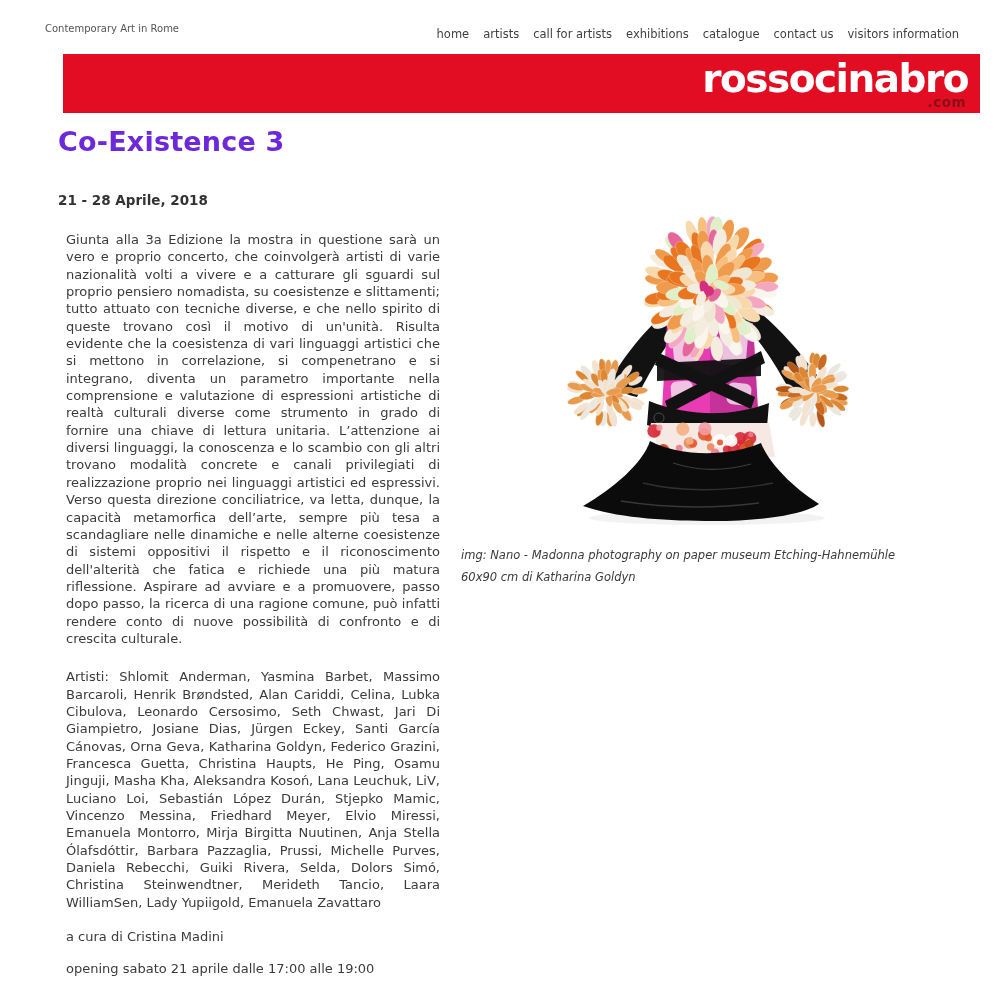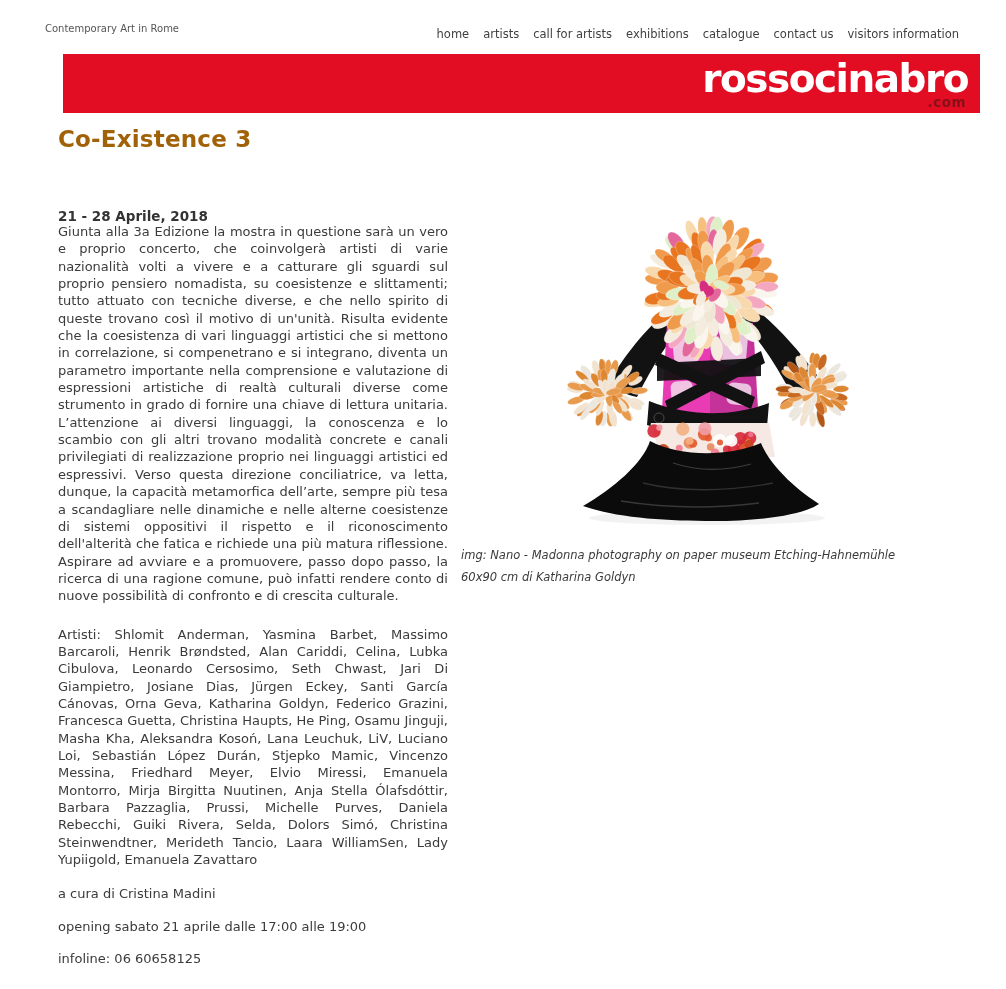--- a/index.html
+++ b/index.html
@@ -9,27 +9,27 @@
   .tagline{position:absolute;left:45px;top:23px;font-size:10px;color:#555;}
 
   .nav{position:absolute;right:47px;top:27px;display:flex;gap:14px;font-size:11.5px;color:#3f3f3f;}
   .nav span{cursor:pointer;white-space:nowrap;}
 
   .banner{position:absolute;left:45px;top:54px;width:917px;height:59px;margin-left:18px;}
   .logo-text{position:absolute;right:12px;top:6px;font-size:39px;font-weight:bold;color:#ffffff;
              letter-spacing:-1.5px;line-height:38px;font-family:"DejaVu Sans","Liberation Sans",sans-serif;}
   .logo-tld{position:absolute;right:14px;bottom:3px;font-size:13.5px;font-weight:bold;letter-spacing:.5px;}
 
-  .title{position:absolute;left:58px;top:126px;margin:0;font-size:23px;font-weight:bold;
-         color:#a16207;letter-spacing:.2px;}
-
-  .date{position:absolute;left:58px;top:208px;font-size:13.5px;font-weight:bold;color:#333;}
+  .title{position:absolute;left:58px;top:126px;margin:0;font-size:27px;font-weight:bold;
+         color:#6d28d9;letter-spacing:.2px;}
+
+  .date{position:absolute;left:58px;top:192px;font-size:13.5px;font-weight:bold;color:#333;}
 
   .leftcol{position:absolute;left:58px;top:223px;width:390px;font-size:13px;line-height:17.35px;color:#3b3b3b;}
-  .leftcol p{margin:0;}
+  .leftcol p{margin:8px;}
   p.body-text{text-align:justify;margin-bottom:21px;}
   p.artists-text{text-align:justify;margin-bottom:17px;}
   p.meta{margin-bottom:15px;}
 
   .artwork{position:absolute;left:555px;top:205px;width:380px;height:332px;}
   .caption{position:absolute;left:461px;top:544px;width:462px;font-size:11.5px;font-style:italic;
            line-height:22px;color:#3a3a3a;}
 </style>
 </head>
 <body>

